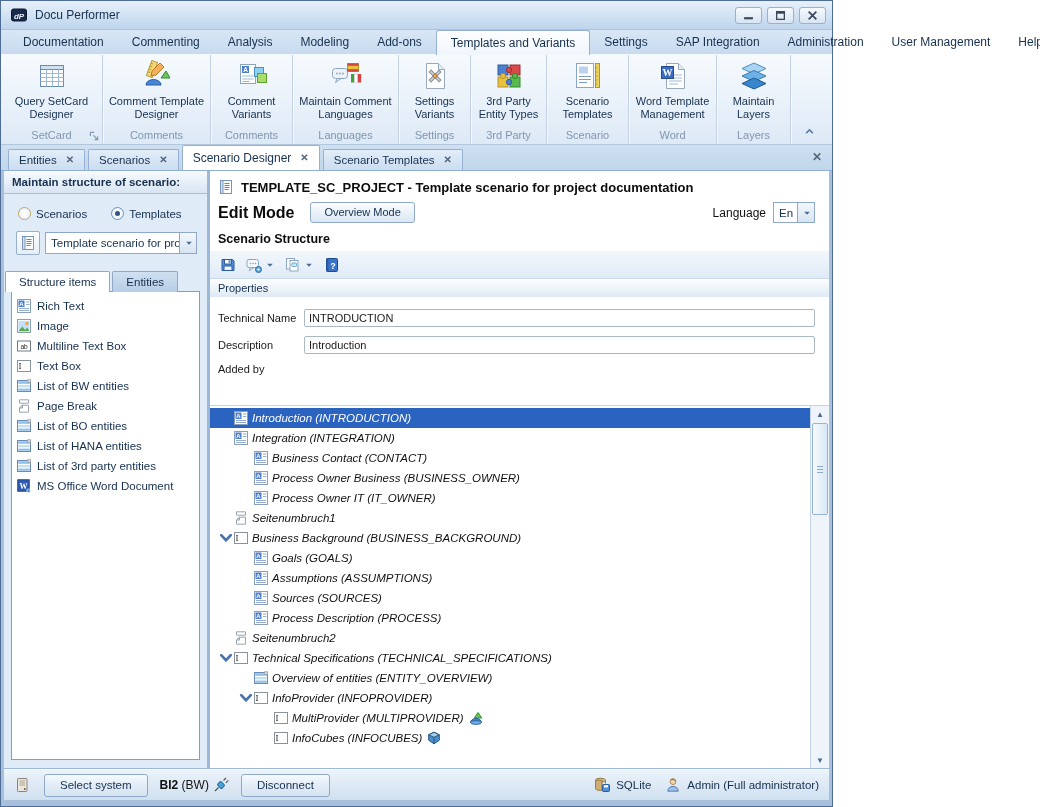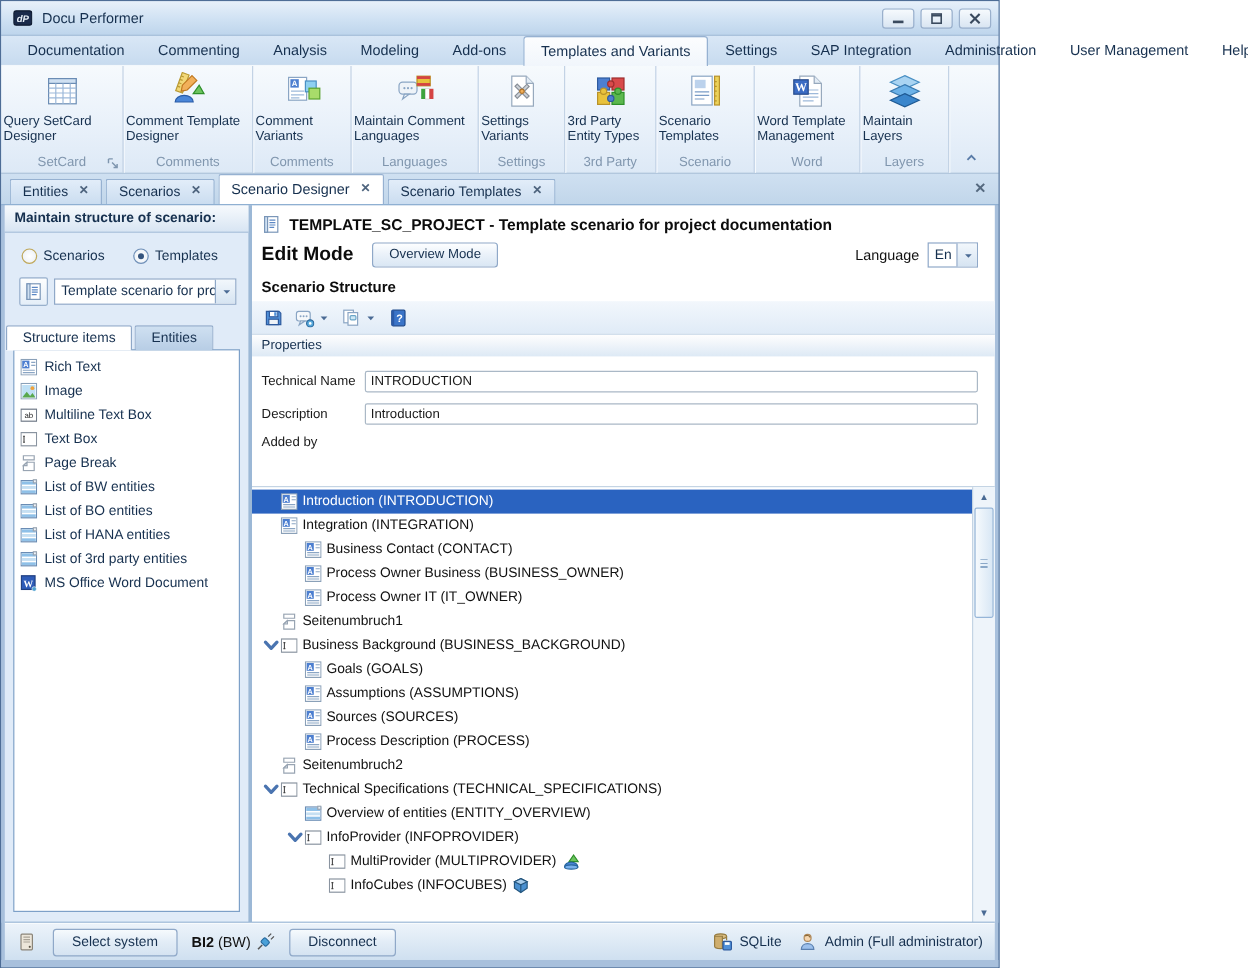--- a/index.html
+++ b/index.html
@@ -22,21 +22,21 @@
   .menu-tab { padding:5px 14px 4px; font-size:12px; color:#16304f; white-space:nowrap; }
   .menu-tab.active { background:linear-gradient(#fcfdfe,#f1f6fc); border:1px solid #96b1d1;
     border-bottom:none; border-radius:3px 3px 0 0; margin-bottom:-1px; z-index:2; }
 
   
   .ribbon { height:91px; background:linear-gradient(#f6fafd,#e9f1fa 55%,#dde9f6);
     border-top:1px solid #f3f8fc; border-bottom:1px solid #b2c7dd; display:flex; position:relative; }
   .rgroup { position:relative; display:flex; flex-direction:column; align-items:center;
     border-right:1px solid #c3d3e5; box-shadow:1px 0 0 #f5f9fd; padding-top:4px; flex:none; }
   .rbtn { display:flex; flex-direction:column; align-items:center; flex:1; width:100%; padding:1px 2px 0; }
-  .rlabel { font-size:11px; color:#16304f; line-height:1.18; margin-top:3px; }
+  .rlabel { font-size:11px; color:#16304f; text-align:center; line-height:1.18; margin-top:3px; }
   .rcaption { height:17px; line-height:16px; font-size:11px; color:#8096ae; text-align:center; width:100%; }
   .dlauncher { position:absolute; right:2px; bottom:2px; width:12px; height:12px; display:flex; }
   .ribbon-collapse { position:absolute; right:14px; bottom:6px; width:14px; height:12px; display:flex; }
 
   
   .doctabs { height:26px; background:linear-gradient(#cfe0f1,#c1d6ea); display:flex;
     align-items:flex-end; padding-left:7px; border-bottom:1px solid #8fb0d2; position:relative; }
   .doctab { height:21px; display:flex; align-items:center; gap:9px; padding:0 10px;
     font-size:11.5px; color:#16304f; background:linear-gradient(#e2edf9,#cbddf0);
     border:1px solid #96b1d1; border-bottom:none; border-radius:2px 2px 0 0; margin-right:3px; white-space:nowrap; }
@@ -94,21 +94,21 @@
   .prop-row { display:flex; align-items:center; margin-bottom:9px; }
   .prop-label { width:86px; flex:none; font-size:11px; color:#1a1a1a; }
   .prop-input { flex:1; height:18px; border:1px solid #aab8c6; border-radius:2px; font-size:11px;
     padding:0 4px; color:#1a1a1a; font-family:"Liberation Sans", sans-serif; background:#fff; }
 
   .tree-wrap { flex:1; display:flex; border-top:1px solid #c4d4e4; min-height:0; }
   .tree { flex:1; padding-top:2px; overflow:hidden; min-width:0; }
   .tree-row { height:20px; display:flex; align-items:center; font-size:11.5px; color:#111; white-space:nowrap; }
   .tree-row.selected { background:#2a63c0; color:#fff; }
   .expander { width:16px; height:12px; display:flex; align-items:center; flex:none; }
-  .tlabel { margin-left:4px; margin-right:5px; }
+  .tlabel { margin-left:4px; margin-right:5px;font-style:italic; }
   .vscroll { width:19px; flex:none; background:#eef4fa; border-left:1px solid #c4d4e4;
     display:flex; flex-direction:column; align-items:stretch; }
   .vs-btn { height:17px; display:flex; align-items:center; justify-content:center; font-size:8px; color:#4a6a94; }
   .vs-thumb { height:92px; margin:0 1px; background:linear-gradient(90deg,#f6fafd,#d8e7f5);
     border:1px solid #95b5d8; border-radius:2px; position:relative; }
   .vs-thumb::after { content:""; position:absolute; left:4px; right:4px; top:42px; height:8px;
     background:repeating-linear-gradient(#8aa8c8 0 1px, transparent 1px 3px); }
   .vs-track { flex:1; }
 
   
@@ -447,38 +447,38 @@
               <svg viewBox="0 0 14 14">
                 <rect x="0.5" y="1.5" width="13" height="11" fill="#fff" stroke="#8a94a0"></rect>
                 <path d="M3 4.5v5M2.2 4.5h1.6M2.2 9.5h1.6" stroke="#444" stroke-width="0.9" fill="none"></path>
               </svg>
             </span>
     <span>Text Box</span>
   </div>
           <div class="side-item">
     <span class="icon i14">
               <svg viewBox="0 0 14 14">
-                <path d="M2.5 0.8h9v3.4h-9z" fill="#fff" stroke="#98a4b2"></path>
-                <path d="M2.5 13.2V9l3-2.8h6v7z" fill="#fff" stroke="#98a4b2"></path>
-                <path d="M5.5 6.2V9h-3z" fill="#e4ebf2" stroke="#98a4b2"></path>
-              </svg>
-            </span>
-    <span>Page Break</span>
-  </div>
-          <div class="side-item">
-    <span class="icon i14">
-              <svg viewBox="0 0 14 14">
                 <rect x="0.5" y="1.5" width="13" height="11" fill="#fff" stroke="#6a8cb4"></rect>
                 <rect x="1.2" y="2.2" width="11.6" height="2.6" fill="#8ec0e8"></rect>
                 <rect x="1.2" y="6" width="11.6" height="2.4" fill="#c5dff2"></rect>
                 <rect x="1.2" y="9.6" width="11.6" height="2.2" fill="#8ec0e8"></rect>
                 <rect x="10.8" y="0.8" width="2.6" height="2.6" fill="#eef3f8" stroke="#98a4b2"></rect>
               </svg>
             </span>
     <span>List of BW entities</span>
+  </div>
+          <div class="side-item">
+    <span class="icon i14">
+              <svg viewBox="0 0 14 14">
+                <path d="M2.5 0.8h9v3.4h-9z" fill="#fff" stroke="#98a4b2"></path>
+                <path d="M2.5 13.2V9l3-2.8h6v7z" fill="#fff" stroke="#98a4b2"></path>
+                <path d="M5.5 6.2V9h-3z" fill="#e4ebf2" stroke="#98a4b2"></path>
+              </svg>
+            </span>
+    <span>Page Break</span>
   </div>
           <div class="side-item">
     <span class="icon i14">
               <svg viewBox="0 0 14 14">
                 <rect x="0.5" y="1.5" width="13" height="11" fill="#fff" stroke="#6a8cb4"></rect>
                 <rect x="1.2" y="2.2" width="11.6" height="2.6" fill="#8ec0e8"></rect>
                 <rect x="1.2" y="6" width="11.6" height="2.4" fill="#c5dff2"></rect>
                 <rect x="1.2" y="9.6" width="11.6" height="2.2" fill="#8ec0e8"></rect>
                 <rect x="10.8" y="0.8" width="2.6" height="2.6" fill="#eef3f8" stroke="#98a4b2"></rect>
               </svg>

